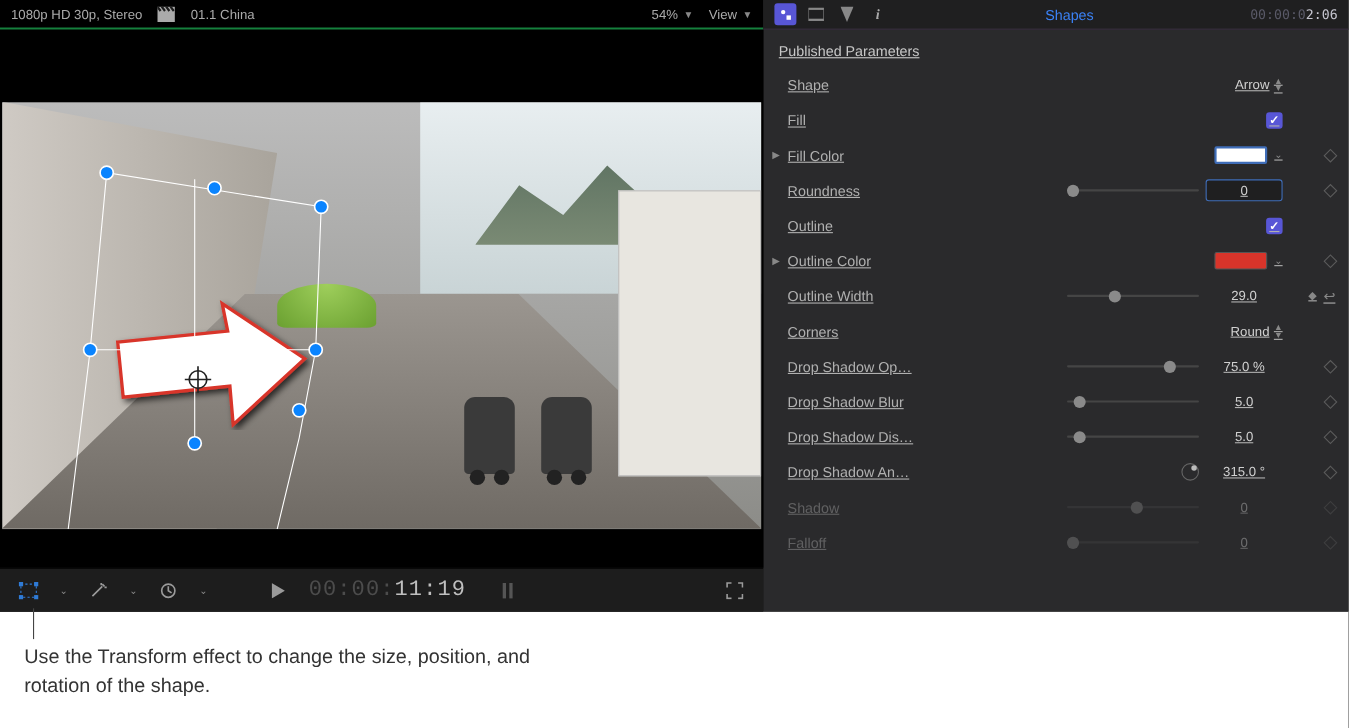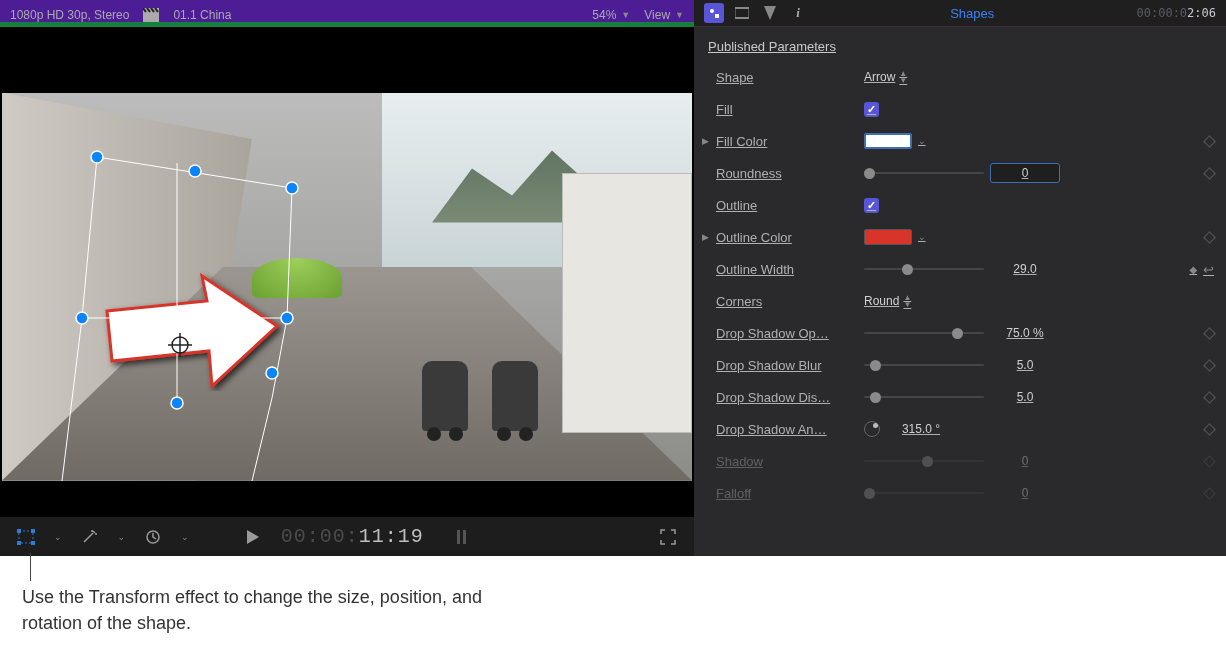--- a/index.html
+++ b/index.html
@@ -1,20 +1,20 @@
 <!DOCTYPE html>
 <html><head>
 <meta charset="utf-8">
 <style>
   * { box-sizing: border-box; margin: 0; padding: 0; }
   body { font-family: -apple-system, Helvetica, Arial, sans-serif; background: #fff; width:1226px; }
   .app { display:flex; width:1226px; height:556px; background:#101010; color:#b8b8b8; font-size:13px; }
   .viewer { width:694px; display:flex; flex-direction:column; background:#151515; }
   .inspector { flex:1; background:#2a2a2c; display:flex; flex-direction:column; }
-  .viewer-top { height:27px; background:#4c1d95; display:flex; align-items:flex-end; padding:0 10px; gap:14px; border-bottom:5px solid #15803d;}
+  .viewer-top { height:27px; background:#000000; display:flex; align-items:center; padding:0 10px; gap:14px; border-bottom:2px solid #15803d;}
   .spacer { flex:1; }
   .vt-item { color:#aaa; font-size:12px; display:flex; align-items:center; gap:5px;}
   .canvas-wrap { flex:1; background:#000; display:flex; align-items:center; justify-content:center; position:relative; }
   .canvas { position:relative; width:690px; height:388px; margin-top:30px; background:linear-gradient(#bcbcbc,#8c8c88); overflow:hidden;}
   
   .sky { position:absolute; top:0; right:0; width:45%; height:45%; background:linear-gradient(#e8eef0,#c9d4d6);}
   .mtn { position:absolute; top:40px; right:60px; width:200px; height:90px; background:linear-gradient(#5b7060,#7a8a74); clip-path: polygon(0 100%, 20% 40%, 40% 70%, 60% 20%, 80% 60%, 100% 100%);}
   .road { position:absolute; bottom:0; left:0; right:0; height:55%; background:linear-gradient(#9b9690, #6f6a64); clip-path: polygon(0 100%, 100% 100%, 68% 0, 32% 0);}
   .bldg-l { position:absolute; left:0; top:0; width:250px; height:100%; background:linear-gradient(90deg,#cfcac4,#a9a49c); clip-path:polygon(0 0, 100% 12%, 78% 100%, 0 100%);}
   .bldg-r { position:absolute; right:0; top:80px; width:130px; height:260px; background:#e8e6e0; border:1px solid #bbb;}
@@ -42,21 +42,21 @@
   .insp-top .title{ flex:1; text-align:center; color:#3b82f6; font-size:13px;}
   .insp-top .tc2 { font-family: Menlo, monospace; font-size:12px; color:#5a5a68;}
   .insp-top .tc2 .bright{ color:#c6c6d0;}
   .tab-icon{ width:20px; height:20px; display:flex; align-items:center; justify-content:center; color:#888; font-size:13px;}
   .tab-icon.active{ color:#fff; background:#5856d6; border-radius:3px;}
   .insp-body{ flex:1; overflow:hidden; padding-top:4px;}
   .row{ display:flex; align-items:center; height:32px; padding:0 12px 0 22px; gap:8px; font-size:13px; color:#b0b0b0;text-decoration:underline;}
   .row.header{ font-weight:500; color:#c8c8c8; padding-left:14px; height:30px;}
   .row .label{ width:140px; white-space:nowrap; overflow:hidden; text-overflow:ellipsis;}
   .row .disclosure{ position:absolute; margin-left:-14px; font-size:9px; color:#888;}
-  .row .control{ flex:1; display:flex; align-items:center; justify-content:flex-start; gap:6px;}
+  .row .control{ flex:1; display:flex; align-items:center; justify-content:flex-end; gap:6px;}
   .row .value{ width:70px; text-align:center; color:#d0d0d0; font-size:12px;}
   .row .value.boxed{ border:1px solid #3f6db8; border-radius:3px; padding:2px 4px; background:#1f1f20;}
   .row .kf{ width:40px; display:flex; justify-content:flex-end; align-items:center; gap:6px;}
   .diamond{ width:9px; height:9px; transform:rotate(45deg); border:1px solid #5b5b5b;}
   .checkbox{ width:15px; height:15px; border-radius:3px; background:#5856d6; display:flex; align-items:center; justify-content:center; color:#fff; font-size:11px; font-weight:bold;}
   .swatch{ width:48px; height:16px; border-radius:2px; border:1px solid #555;}
   .swatch.white{ background:#fff; border:2px solid #3f6db8;}
   .swatch.red{ background:#d8342a;}
   .popup{ color:#d0d0d0; font-size:12px; display:flex; align-items:center; gap:4px;}
   .updown{ font-size:8px; line-height:7px; color:#888;}

